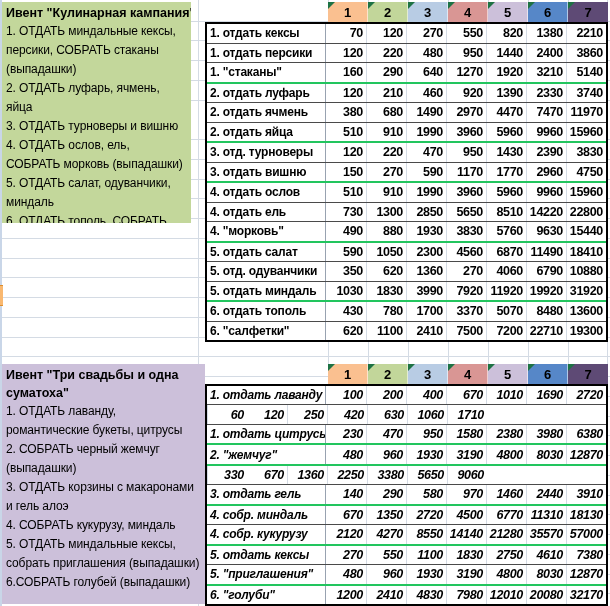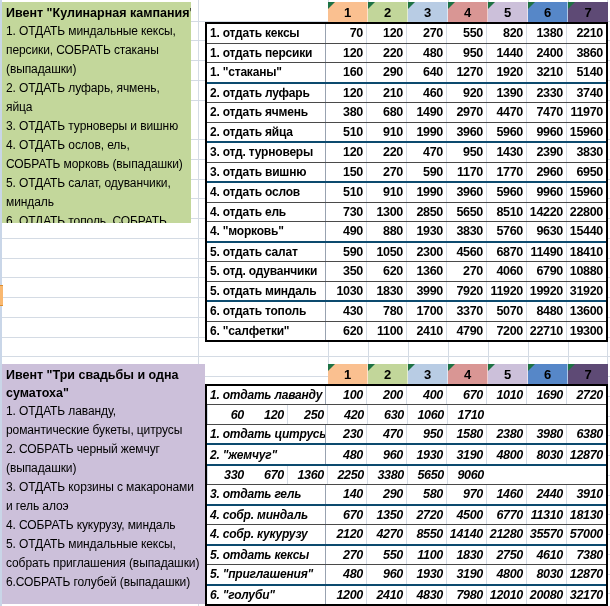--- a/index.html
+++ b/index.html
@@ -31,21 +31,21 @@
   .hspacer { width:123px; }
   .hcell { position:relative; width:40px; display:flex; align-items:center; justify-content:center;
     font-weight:700; font-size:13px; border-right:1px solid rgba(255,255,255,0.55); box-sizing:border-box; }
   .hcell:last-child { border-right:none; }
   .flag { position:absolute; top:0; left:0; width:0; height:0;
     border-top:7px solid #1E7244; border-right:7px solid transparent; }
   .tbody { display:flex; flex-direction:column; border:2px solid #000; width:399px; background:#fff; }
   #table0 .tbody { height:316px; }
   #table1 .tbody { height:218px;font-style:italic; }
   .trow { display:flex; flex:1 1 0; box-sizing:border-box; border-top:1px solid #4a4a4a; min-height:0; }
-  .trow.gstart { border-top:2px solid #0c4a6e; }
+  .trow.gstart { border-top:2px solid #22c55e; }
   .trow:first-child { border-top:none; }
   .lcell { width:119px; box-sizing:border-box; border-right:1px solid #98A2B0;
     display:flex; align-items:center; padding-left:3px;
     font-weight:700; font-size:12px; letter-spacing:-0.2px; white-space:nowrap; overflow:hidden; }
   .vcell { width:40px; box-sizing:border-box; border-left:1px solid #D4DBE4;
     display:flex; align-items:center; justify-content:flex-end; padding-right:3px;
     font-weight:700; font-size:12.5px; letter-spacing:-0.3px; }
   .vcell:nth-child(2) { border-left:none; }
 </style>
 </head>
@@ -181,21 +181,21 @@
           <div class="vcell">3830</div>
         </div>
         <div class="trow">
           <div class="lcell">3. отдать вишню</div>
           <div class="vcell">150</div>
           <div class="vcell">270</div>
           <div class="vcell">590</div>
           <div class="vcell">1170</div>
           <div class="vcell">1770</div>
           <div class="vcell">2960</div>
-          <div class="vcell">6950</div>
+          <div class="vcell">4750</div>
         </div>
         <div class="trow gstart">
           <div class="lcell">4. отдать ослов</div>
           <div class="vcell">510</div>
           <div class="vcell">910</div>
           <div class="vcell">1990</div>
           <div class="vcell">3960</div>
           <div class="vcell">5960</div>
           <div class="vcell">9960</div>
           <div class="vcell">15960</div>
@@ -258,21 +258,21 @@
           <div class="vcell">3370</div>
           <div class="vcell">5070</div>
           <div class="vcell">8480</div>
           <div class="vcell">13600</div>
         </div>
         <div class="trow">
           <div class="lcell">6. "салфетки"</div>
           <div class="vcell">620</div>
           <div class="vcell">1100</div>
           <div class="vcell">2410</div>
-          <div class="vcell">4790</div>
+          <div class="vcell">7500</div>
           <div class="vcell">7200</div>
           <div class="vcell">22710</div>
           <div class="vcell">19300</div>
         </div>
       </div>
   </div>
 
   <div class="panel" id="panel1" style="background: rgb(204, 192, 218);">
     <div class="panel-title">Ивент "Три свадьбы и одна суматоха"</div>
     <div>

